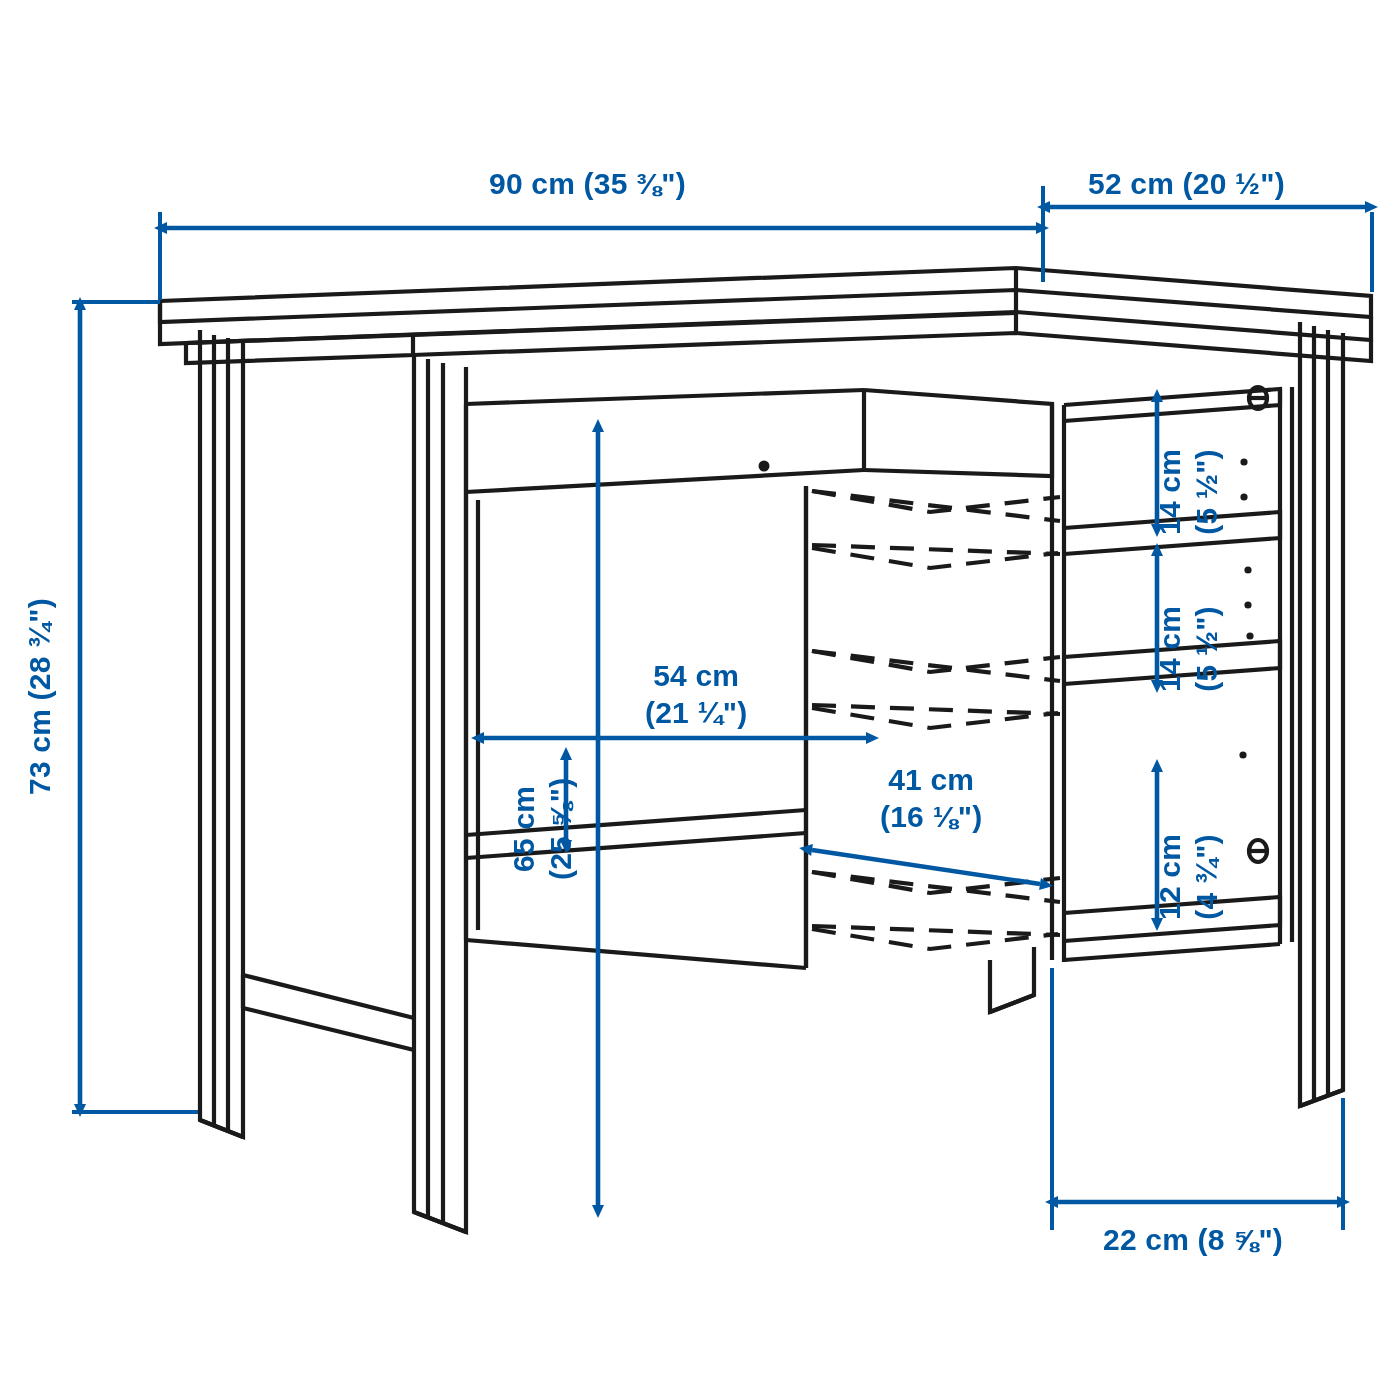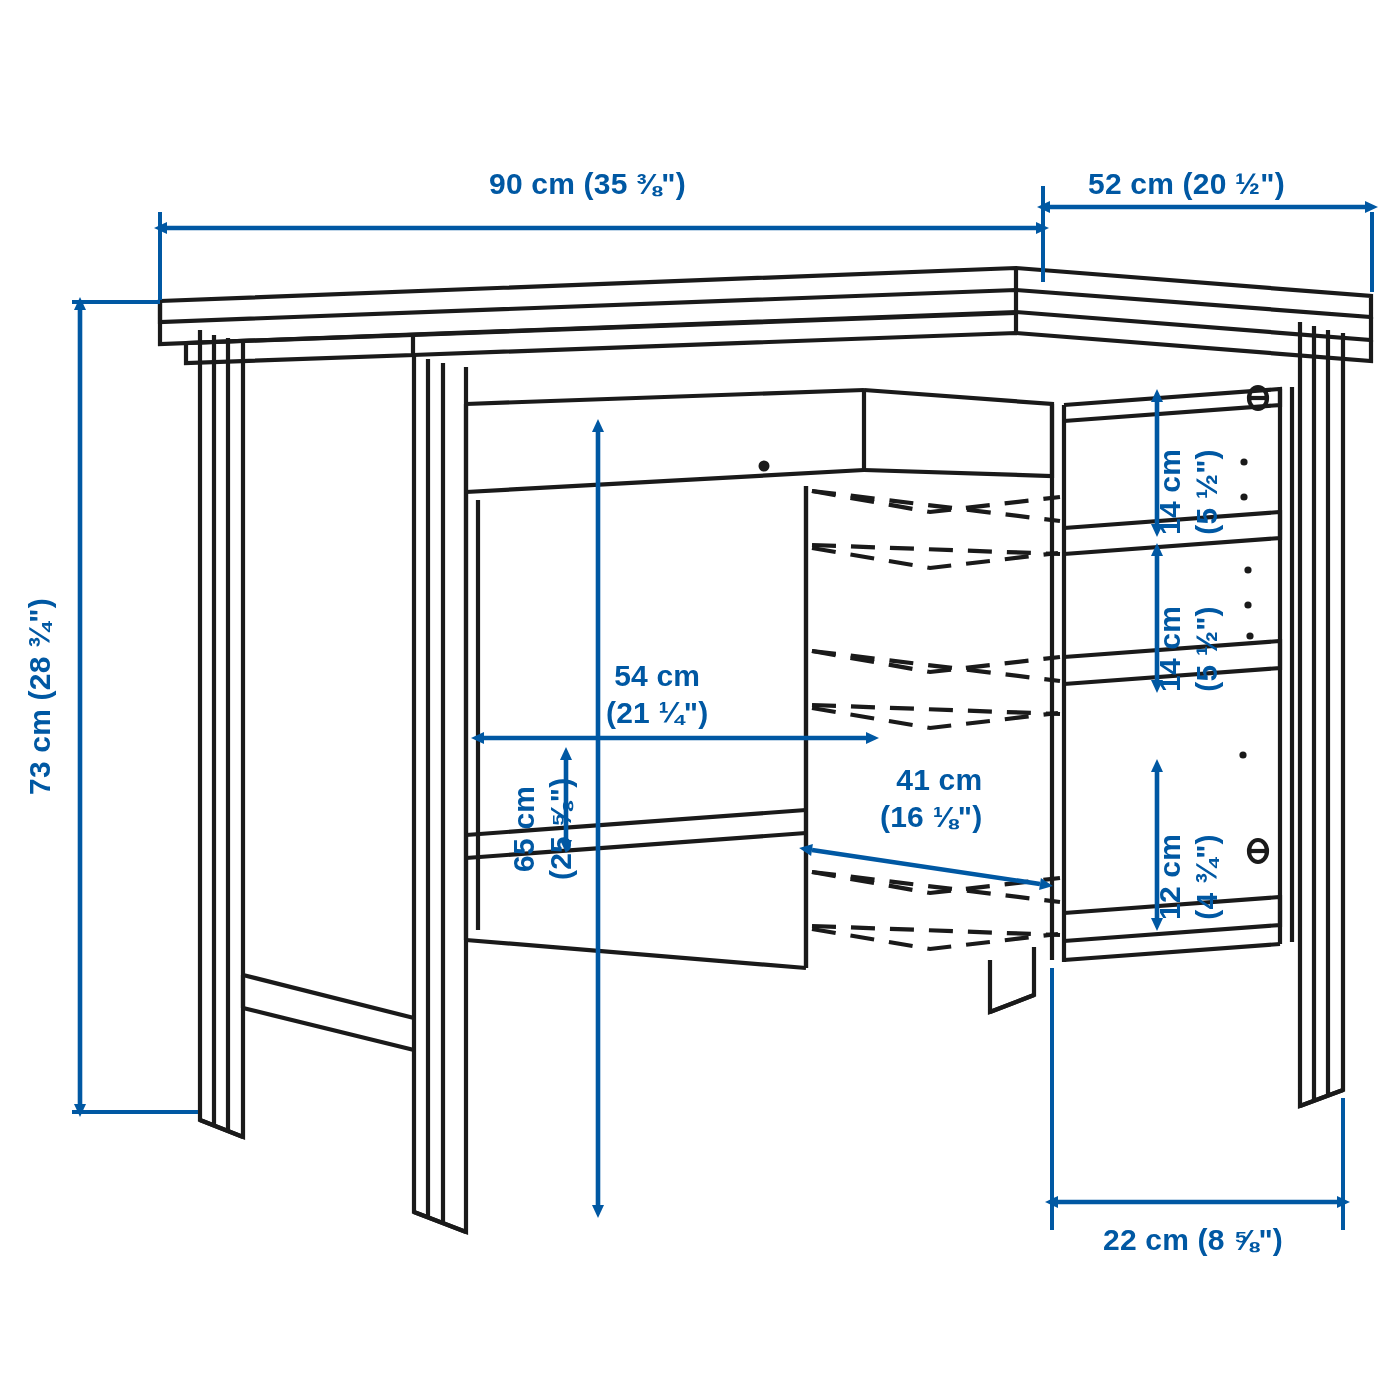--- a/index.html
+++ b/index.html
@@ -187,31 +187,31 @@
   </div>
 
   <div class="dim-label" style="left:1088px; top:166px;">
     <span>52 cm (20 ½")</span>
   </div>
 
   <div class="dim-label vert" style="left:22px; top:795px; transform: rotate(-90deg); transform-origin: 0 0;">
     <span>73 cm (28 ¾")</span>
   </div>
 
-  <div class="dim-label two-line" style="left:606px; top:658px;">
+  <div class="dim-label two-line" style="left:645px; top:658px;">
     <span class="line2">54 cm</span>
     <span class="line2">(21 ¼")</span>
   </div>
 
   <div class="dim-label two-line vert" style="left:506px; top:880px; transform: rotate(-90deg); transform-origin: 0 0;">
     <span class="line2">65 cm</span>
     <span class="line2">(25 ⅝")</span>
   </div>
 
-  <div class="dim-label two-line" style="left:880px; top:762px;text-align:right;">
+  <div class="dim-label two-line" style="left:880px; top:762px;">
     <span class="line2">41 cm</span>
     <span class="line2">(16 ⅛")</span>
   </div>
 
   <div class="dim-label two-line vert" style="left:1152px; top:535px; transform: rotate(-90deg); transform-origin: 0 0;">
     <span class="line2">14 cm</span>
     <span class="line2">(5 ½")</span>
   </div>
 
   <div class="dim-label two-line vert" style="left:1152px; top:692px; transform: rotate(-90deg); transform-origin: 0 0;">

